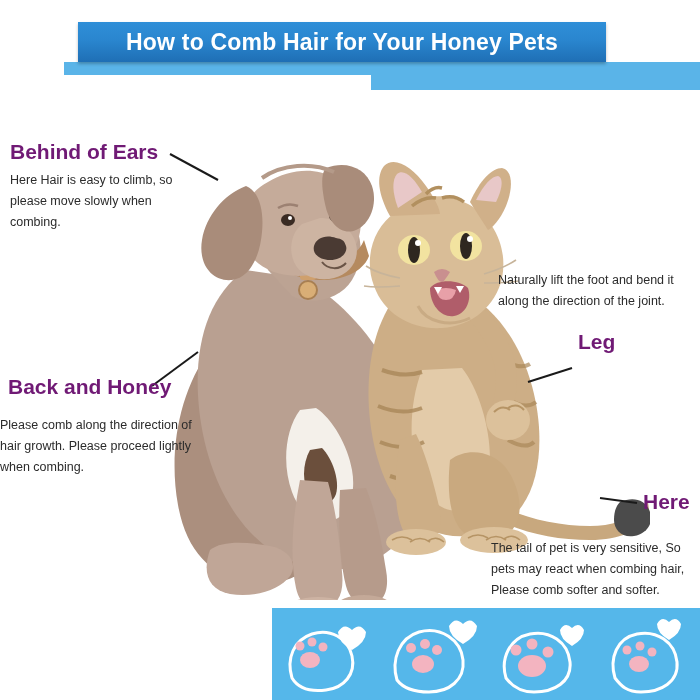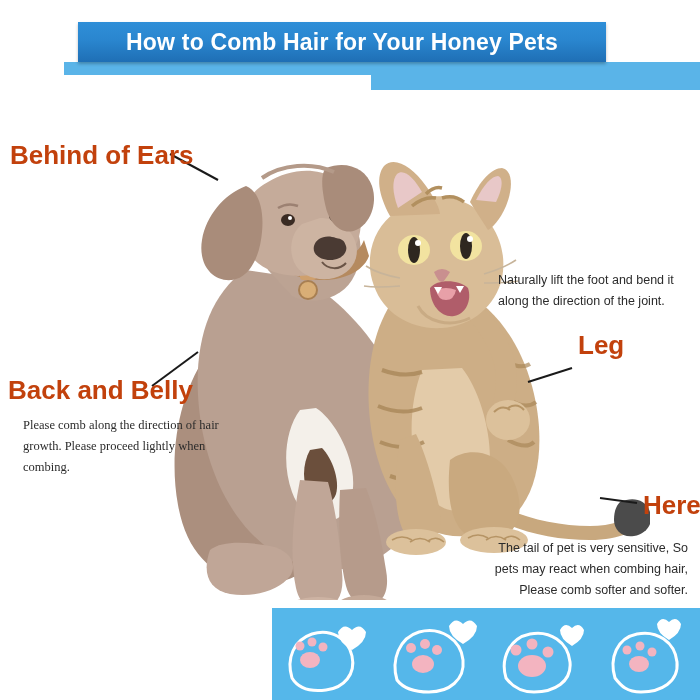--- a/index.html
+++ b/index.html
@@ -83,43 +83,43 @@
     position: absolute;
     left: 150px;
     top: 120px;
     width: 500px;
     height: 480px;
   }
 
   
   .label-heading {
     position: absolute;
-    color: #c2410c;
-    font-size: 26px;
+    color: #701a75;
+    font-size: 21px;
     font-weight: bold;
     white-space: nowrap;
   }
   .label-body {
     position: absolute;
     color: #2b2b2b;
     font-size: 12.5px;
     line-height: 21px;
   }
 
   #lbl-ears-title { left: 10px; top: 140px; }
   #lbl-ears-body  { left: 10px; top: 170px; width: 180px; }
 
   #lbl-back-title { left: 8px; top: 375px; }
-  #lbl-back-body  { left: 23px; top: 415px; width: 200px; font-family: Liberation Serif, serif; }
+  #lbl-back-body  { left: 0; top: 415px; width: 200px; }
 
   #lbl-leg-title  { left: 578px; top: 330px; }
   #lbl-leg-body   { left: 498px; top: 270px; width: 205px; }
 
   #lbl-tail-title { left: 643px; top: 490px; }
-  #lbl-tail-body  { left: 478px; top: 538px; width: 210px; text-align: right; }
+  #lbl-tail-body  { left: 491px; top: 538px; width: 210px; }
 
   .connector {
     position: absolute;
     left: 0;
     top: 0;
     width: 700px;
     height: 700px;
     pointer-events: none;
   }
 
@@ -288,22 +288,23 @@
   </svg>
 
   <svg class="connector">
     <line x1="170" y1="154" x2="218" y2="180" stroke="#1a1a1a" stroke-width="2"></line>
     <line x1="152" y1="386" x2="198" y2="352" stroke="#1a1a1a" stroke-width="2"></line>
     <line x1="572" y1="368" x2="528" y2="382" stroke="#1a1a1a" stroke-width="2"></line>
     <line x1="637" y1="503" x2="600" y2="498" stroke="#1a1a1a" stroke-width="2"></line>
   </svg>
 
   <div class="label-heading" id="lbl-ears-title">Behind of Ears</div>
-
-  <div class="label-heading" id="lbl-back-title">Back and Belly</div>
+  <div class="label-body" id="lbl-ears-body">Here Hair is easy to climb, so please move slowly when combing.</div>
+
+  <div class="label-heading" id="lbl-back-title">Back and Honey</div>
   <div class="label-body" id="lbl-back-body">Please comb along the direction of hair growth. Please proceed lightly when combing.</div>
 
   <div class="label-heading" id="lbl-leg-title">Leg</div>
   <div class="label-body" id="lbl-leg-body">Naturally lift the foot and bend it along the direction of the joint.</div>
 
   <div class="label-heading" id="lbl-tail-title">Here</div>
   <div class="label-body" id="lbl-tail-body">The tail of pet is very sensitive, So pets may react when combing hair, Please comb softer and softer.</div>
 
   <div class="bottom-strip">
     <svg class="bottom-cell" style="left:0px;" viewBox="0 0 107 92">

